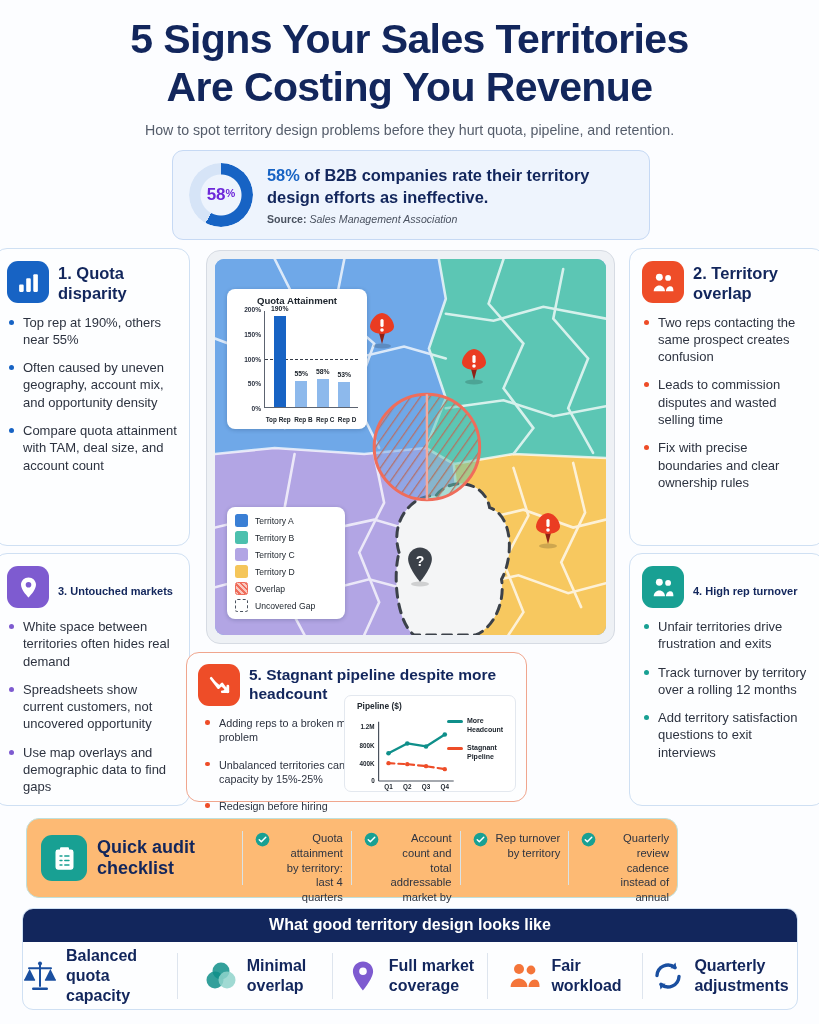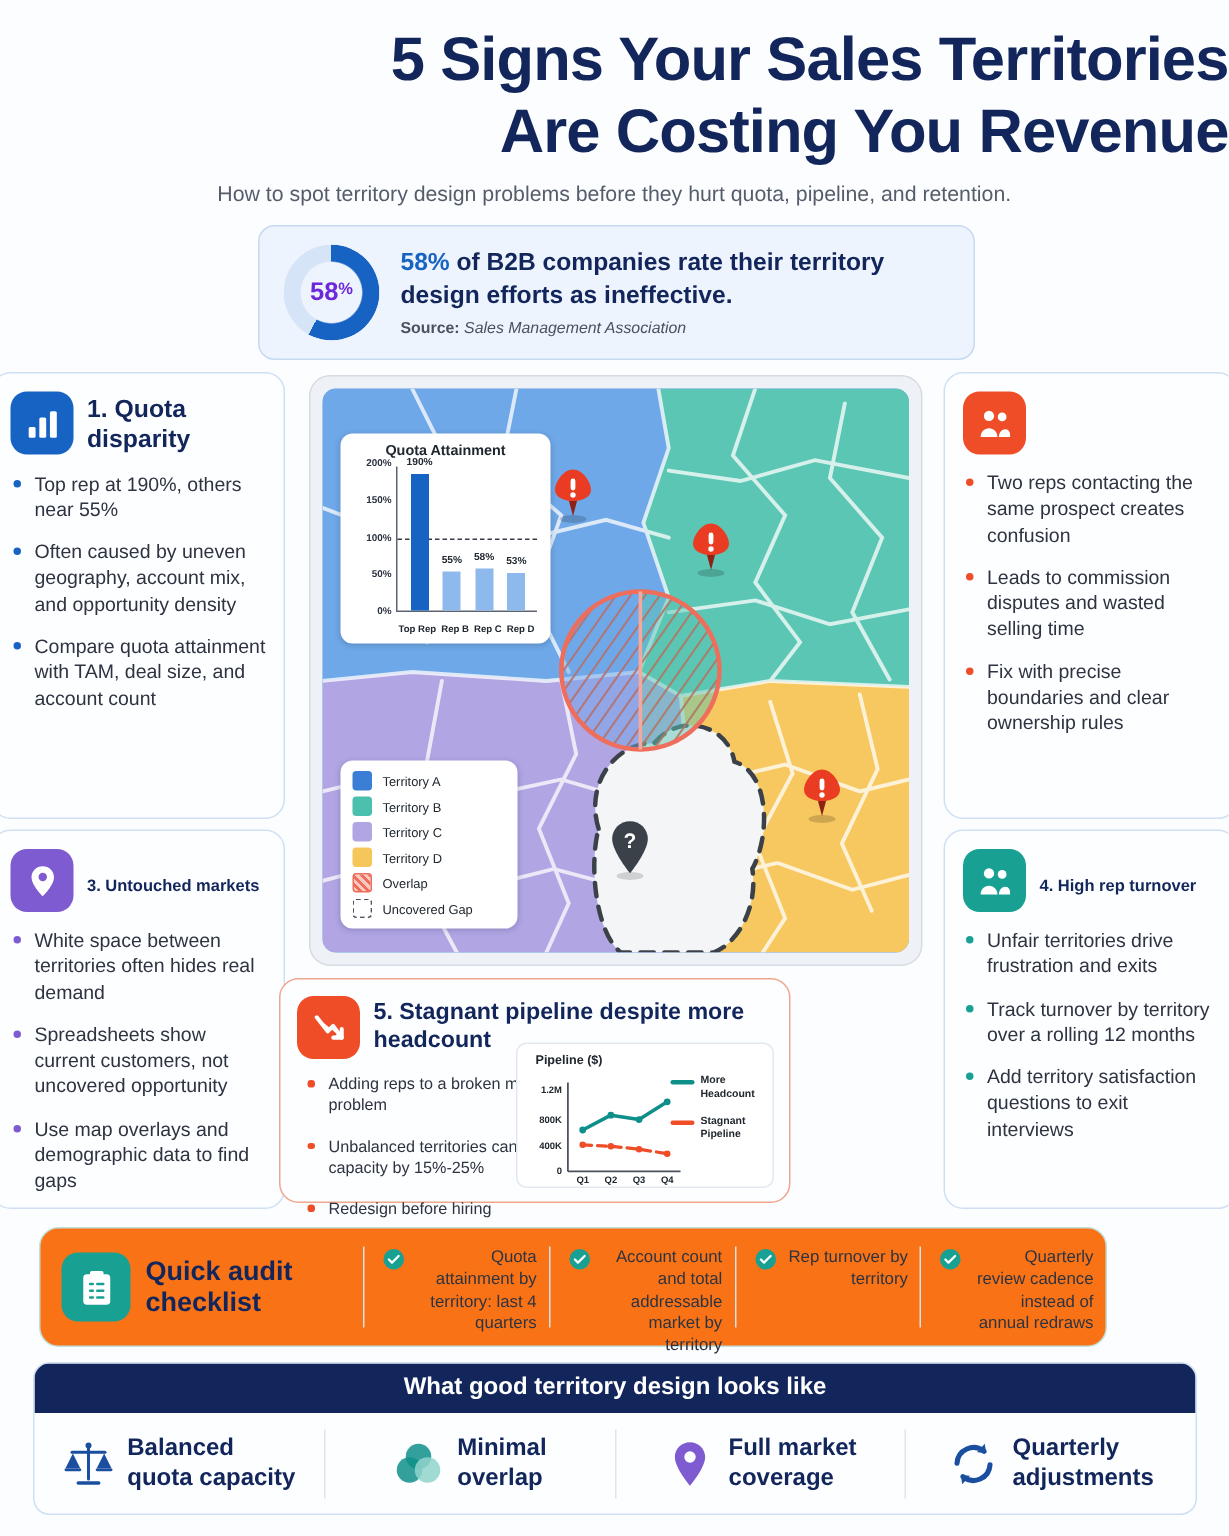--- a/index.html
+++ b/index.html
@@ -6,21 +6,21 @@
   html, body {
     width: 819px; height: 1024px;
     background: #fbfcfe;
     font-family: "Liberation Sans", sans-serif;
     overflow: hidden;
   }
   .page { position: relative; width: 819px; height: 1024px; background: #fcfdff; }
 
   
   .title {
-    text-align: right;
+    text-align: center;
     color: #12265c;
     font-weight: bold;
     font-size: 41px;
     line-height: 1.16;
     letter-spacing: -0.6px;
     padding-top: 16px;
   }
   .subtitle {
     text-align: center;
     color: #555d6b;
@@ -158,22 +158,22 @@
     background: #fff; border: 1px solid #e3e8ef; border-radius: 7px;
   }
   .lm-title { position: absolute; left: 12px; top: 5px; font-size: 8.4px; font-weight: bold; color: #20272f; }
   .lm-legend { position: absolute; right: 4px; top: 20px; width: 64px; }
   .lm-legend .lrow { display: flex; align-items: flex-start; gap: 4px; margin-bottom: 9px; }
   .lm-legend .ldash { width: 16px; height: 2.6px; border-radius: 2px; margin-top: 4px; flex: 0 0 16px; }
   .lm-legend .ltxt { font-size: 7px; color: #20272f; line-height: 1.3; font-weight: bold; }
 
   
   #checklist {
-    position: absolute; left: 26px; top: 818px; width: 712px; height: 80px;
-    background: #f97316; border: 1.4px solid #bfe0dc; border-radius: 13px;
+    position: absolute; left: 26px; top: 818px; width: 652px; height: 80px;
+    background: #fdba74; border: 1.4px solid #bfe0dc; border-radius: 13px;
     display: flex; align-items: center;
   }
   .chk-head { display: flex; align-items: center; gap: 10px; padding-left: 14px; width: 215px; flex: 0 0 215px; }
   .chk-head .badge { width: 46px; height: 46px; flex: 0 0 46px; background: #18a093; }
   .chk-title { font-size: 18px; font-weight: bold; color: #12265c; line-height: 1.18; }
   .chk-item {
     flex: 1; display: flex; gap: 7px; align-items: flex-start;
     border-left: 1px solid #d9e3e6; padding: 0 8px 0 12px; height: 54px; text-align: right;
   }
   .chk-mark { width: 15px; height: 15px; flex: 0 0 15px; margin-top: 1px; }
@@ -264,20 +264,21 @@
   <div class="card" id="card2">
     <div class="card-head">
       <div class="badge" style="background:#ee4d28">
         <svg viewBox="0 0 24 24">
             <circle cx="8" cy="7" r="3.3"></circle>
             <circle cx="16.4" cy="7.6" r="2.8"></circle>
             <path d="M2.6 20.5c0-3.2 2.4-5.6 5.4-5.6s5.4 2.4 5.4 5.6z"></path>
             <path d="M14.3 20.5c0-2.9 1.9-5 4.2-5s3 1.9 3 4.3v.7z"></path>
           </svg>
       </div>
+      <div class="card-title">2. Territory overlap</div>
     </div>
     <ul class="bul">
       <li>Two reps contacting the same prospect creates confusion</li>
       <li>Leads to commission disputes and wasted selling time</li>
       <li>Fix with precise boundaries and clear ownership rules</li>
     </ul>
   </div>
 
   <div class="card" id="card4">
     <div class="card-head">
@@ -594,20 +595,32 @@
       <div class="foot-item">
         <svg class="foot-ico" viewBox="0 0 34 34" fill="#7e5bd0">
           <path d="M17 2.5c-5.6 0-10.1 4.4-10.1 9.8 0 7.3 10.1 19.2 10.1 19.2s10.1-11.9 10.1-19.2c0-5.4-4.5-9.8-10.1-9.8zm0 13.6a3.8 3.8 0 1 1 0-7.6 3.8 3.8 0 0 1 0 7.6z"></path>
         </svg>
         <div class="foot-txt">
           <div>Full market</div>
           <div>coverage</div>
         </div>
       </div>
 
+      <div class="foot-item">
+        <svg class="foot-ico" viewBox="0 0 34 34" fill="#f4753a">
+          <circle cx="11" cy="10" r="5"></circle>
+            <circle cx="23" cy="11" r="4.4"></circle>
+          <path d="M2.6 28c0-4.8 3.7-8.4 8.4-8.4s8.4 3.6 8.4 8.4z"></path>
+          <path d="M20.5 28c0-4.4 2.9-7.6 6.4-7.6 3 0 4.6 2.9 4.6 6.5V28z"></path>
+        </svg>
+        <div class="foot-txt">
+          <div>Fair</div>
+          <div>workload</div>
+        </div>
+      </div>
 
       <div class="foot-item">
         <svg class="foot-ico" viewBox="0 0 34 34" fill="none" stroke="#1a4fa0" stroke-width="3.4" stroke-linecap="round">
           <path d="M6 16.5 A11 11 0 0 1 24 8.6"></path>
           <path d="M28 17.5 A11 11 0 0 1 10 25.4"></path>
           <path d="M24.5 3.5 L25.5 9.6 L19.4 9.2 Z" fill="#1a4fa0" stroke="none"></path>
           <path d="M9.5 30.5 L8.5 24.4 L14.6 24.8 Z" fill="#1a4fa0" stroke="none"></path>
         </svg>
         <div class="foot-txt">
           <div>Quarterly</div>

